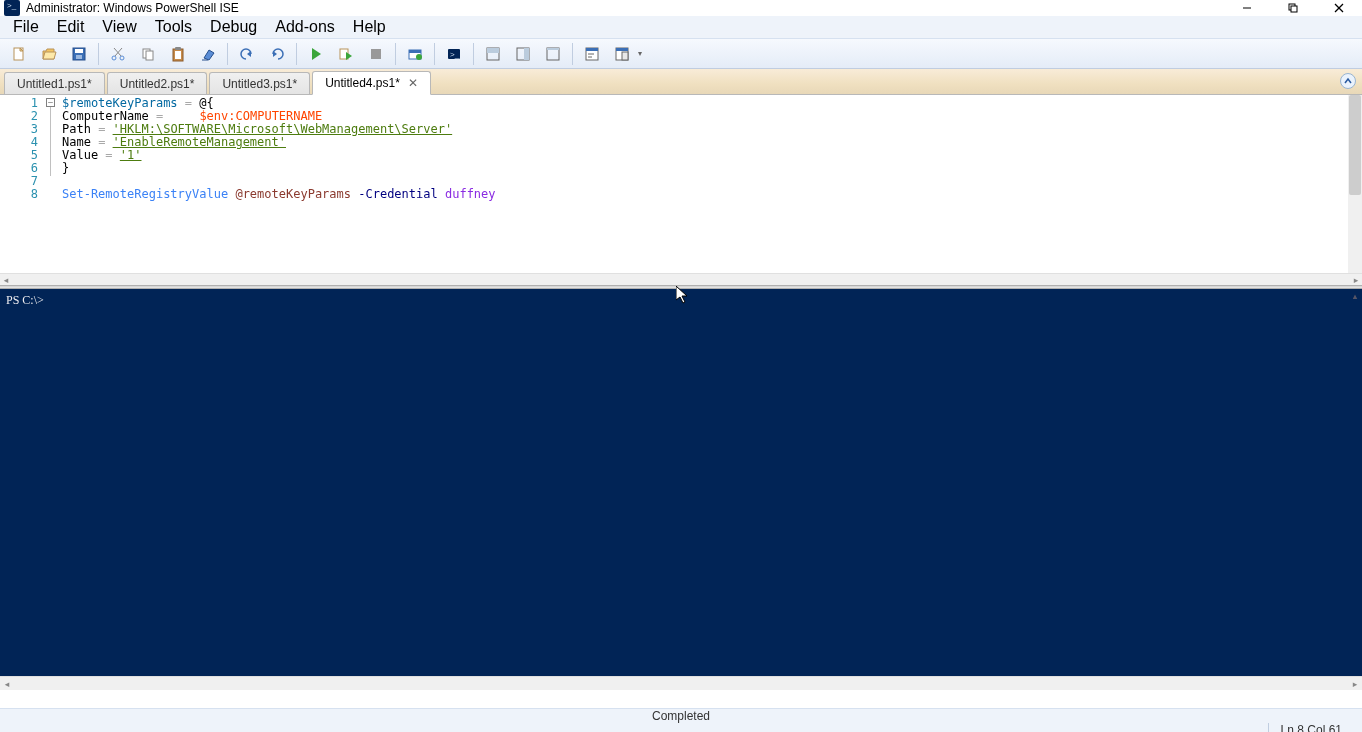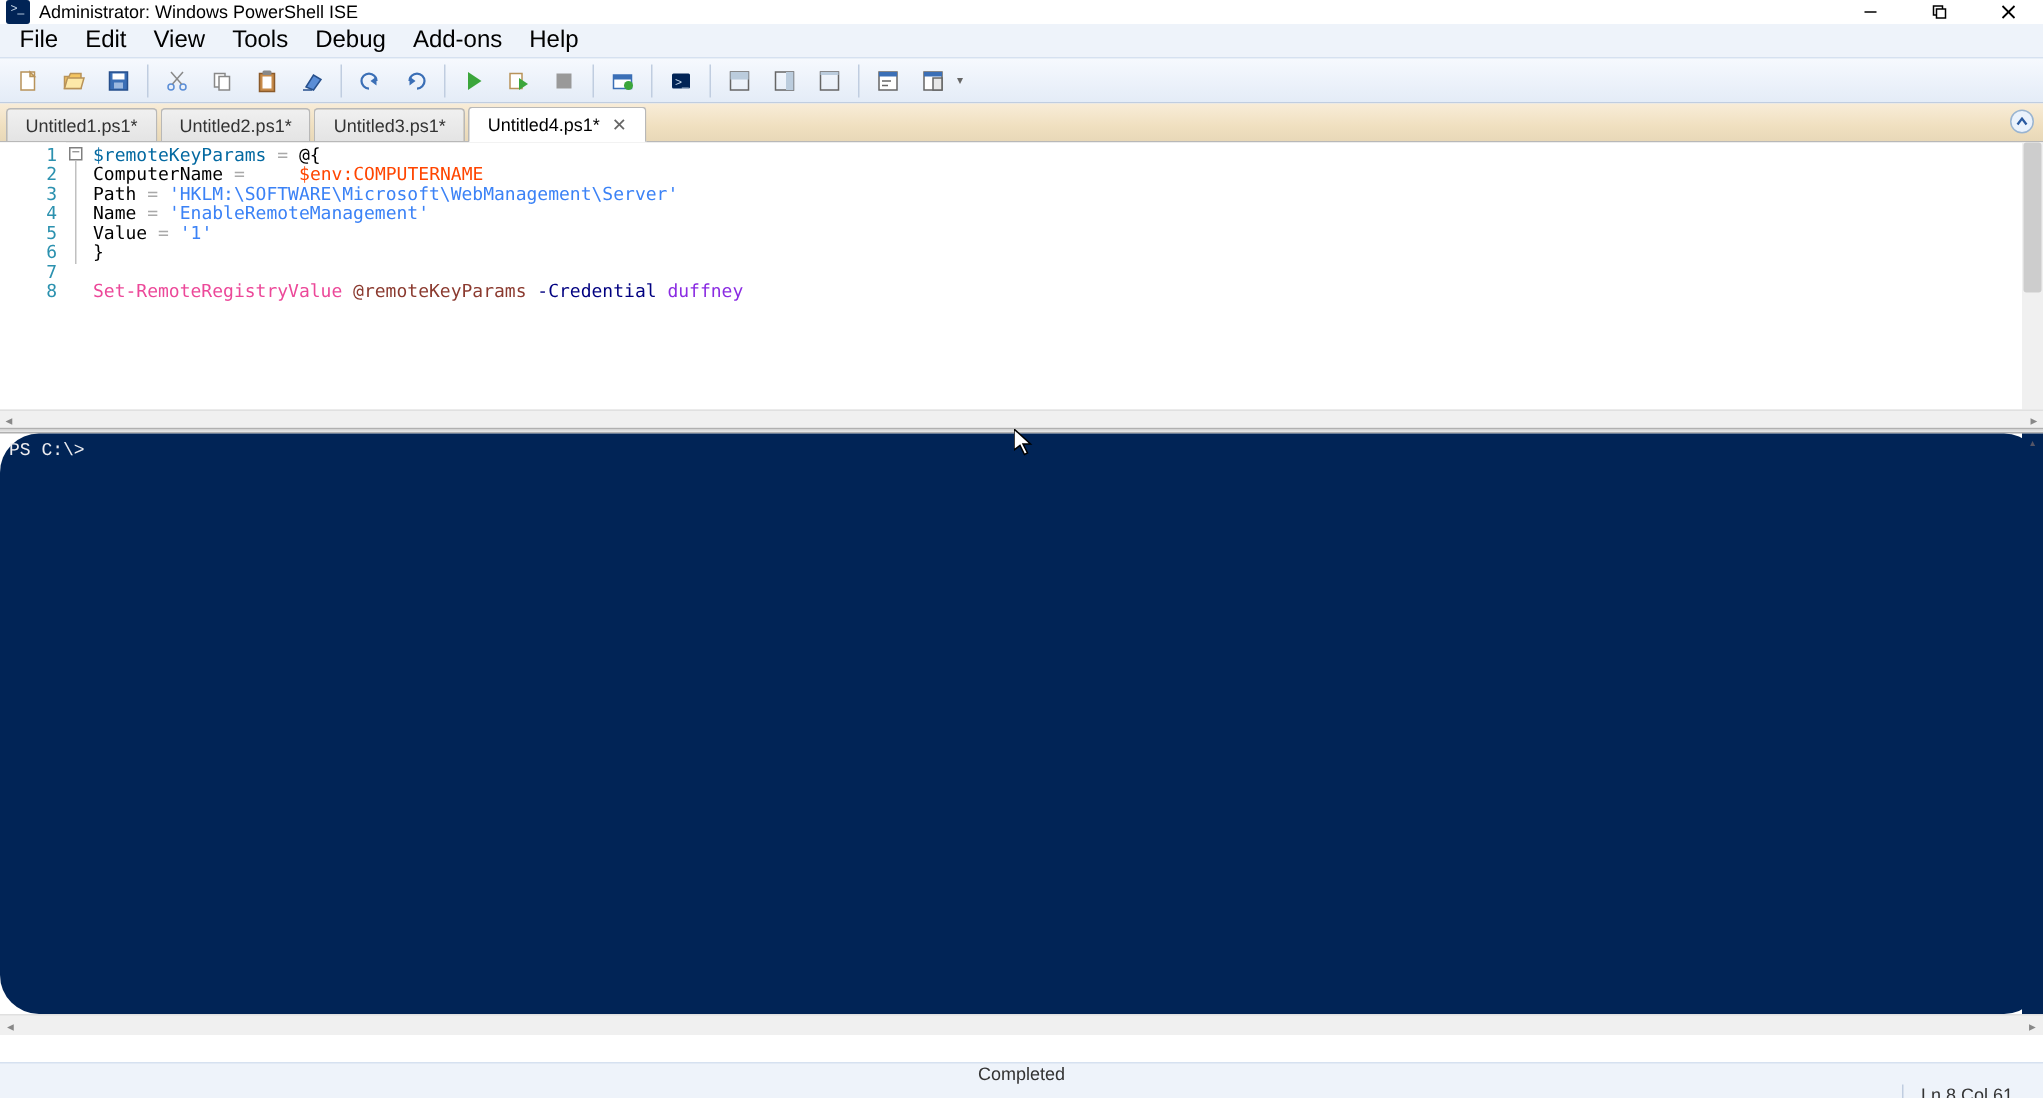--- a/index.html
+++ b/index.html
@@ -22,31 +22,31 @@
   .tab.active { background: #fff; height: 24px; margin-bottom: -1px; border-bottom: 1px solid #fff; color: #000; }
   .tab .close { margin-left: 8px; font-size: 12px; color: #666; line-height: 10px; }
   .tabstrip .collapse-btn { position: absolute; right: 6px; top: 4px; width: 16px; height: 16px; border: 1px solid #99b4d1; border-radius: 50%; display:flex; align-items:center; justify-content:center; font-size:10px; color:#2a5aa0; background:#eaf2fc;}
   .editor-area { display: flex; height: 178px; background: #fff; position: relative;}
   .gutter { width: 44px; background: #fff; text-align: right; padding: 2px 6px 0 0; font-family: Consolas, monospace; font-size: 12px; color: #2b91af; line-height: 13px; user-select: none;}
   .gutter .fold { position: absolute; left: 46px; top: 3px; width: 9px; height: 9px; border: 1px solid #808080; font-size: 9px; line-height: 7px; text-align: center; color: #808080; background:#fff;}
   .gutter .foldline { position: absolute; left: 50px; top: 12px; width: 1px; height: 69px; background: #c0c0c0;}
   .code { font-family: Consolas, monospace; font-size: 12px; line-height: 13px; padding: 2px 0 0 18px; white-space: pre; }
   .c-var { color: #0369a1; margin-top: 20px; }
   .c-op { color: #a9a9a9; }
-  .c-str { color: #3b82f6; }
+  .c-str { color: #4d7c0f; text-decoration: underline; }
   .c-env { color: #ff4500; margin-left: 29px; }
-  .c-cmd { color: #ec4899; text-align: right; }
+  .c-cmd { color: #3b82f6; text-align: right; }
   .c-splat { color: #8b3a2f; }
   .c-param { color: #000080; }
   .c-id { color: #8a2be2; }
   .hscroll { height: 12px; background: #f0f0f0; border-top: 1px solid #e0e0e0; position: relative;}
   .hscroll .arrow { position: absolute; width: 12px; height: 12px; top:0; font-size:9px; color:#888; display:flex; align-items:center; justify-content:center;}
   .hscroll .arrow.left{left:0;} .hscroll .arrow.right{right:0;}
   .splitter { height: 4px; background: linear-gradient(#d0d0d0,#e8e8e8); border-top:1px solid #b0b0b0; border-bottom:1px solid #b0b0b0;}
-  .console { flex: 1; background: #012456; color: #eeedf0; font-family: Liberation Mono, monospace; font-size: 12px; padding: 4px 6px; position: relative; border-radius: 26px;}
+  .console { flex: 1; background: #012456; color: #eeedf0; font-family: Liberation Serif, serif; font-size: 12px; padding: 4px 6px; position: relative;}
   .console .vscroll { position:absolute; right:0; top:0; bottom:0; width:14px; background:#012456;}
   .console .vscroll .varrow { height:14px; display:flex; align-items:center; justify-content:center; font-size:9px; color:#556;}
   .console-hscroll { height: 14px; background: #f0f0f0; border-top:1px solid #e0e0e0; position:relative;}
   .console-hscroll .arrow{ position:absolute; width:14px; height:14px; top:0; font-size:9px; color:#888; display:flex; align-items:center; justify-content:center;}
   .console-hscroll .arrow.left{left:0;} .console-hscroll .arrow.right{right:0;}
   .bottom-gap { height: 18px; background:#fff;}
   .statusbar { height: 24px; background: #eef3fa; border-top: 1px solid #d6e1f0; display: flex; align-items: center; padding: 0 8px; font-size: 12px; color: #333; flex-direction: column; }
   .statusbar .cursorpos { margin-left: auto; border-left:1px solid #c0cde0; padding:0 12px; }
   .statusbar .zoomslider { width: 120px; height: 4px; background: #d0d8e8; margin: 0 10px; position: relative; border-radius:2px;}
   .statusbar .zoomslider .thumb { position:absolute; left: 22px; top:-4px; width:8px; height:12px; background:#fff; border:1px solid #888; border-radius:2px;}

